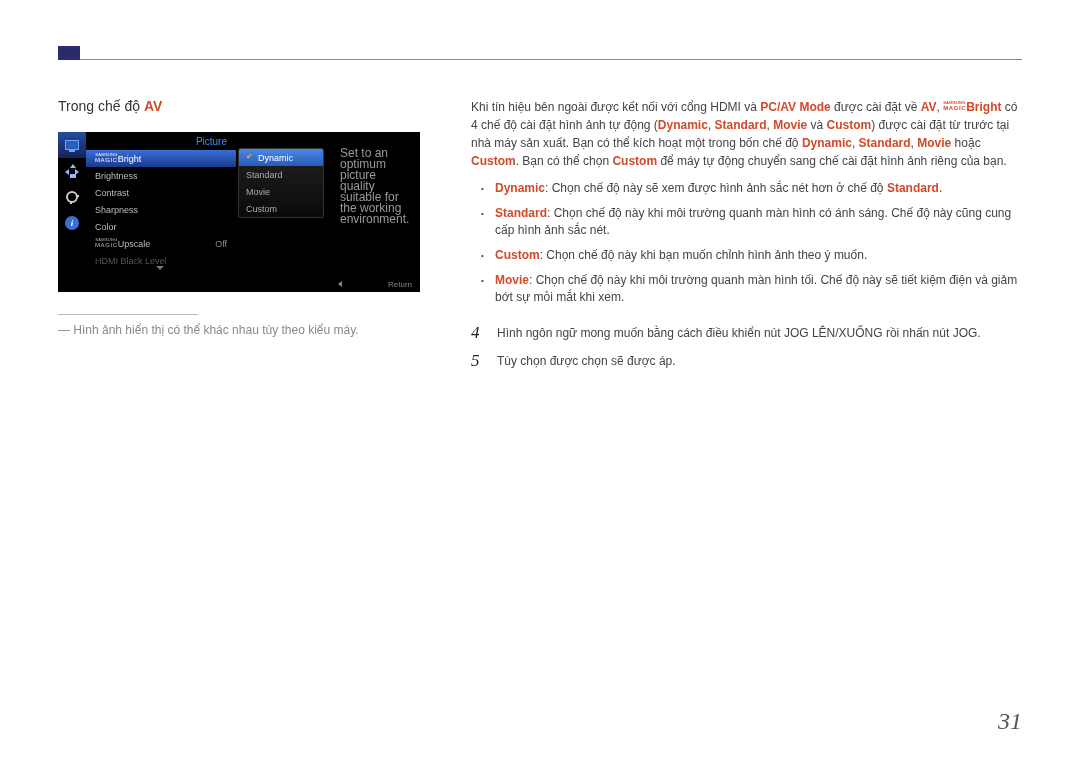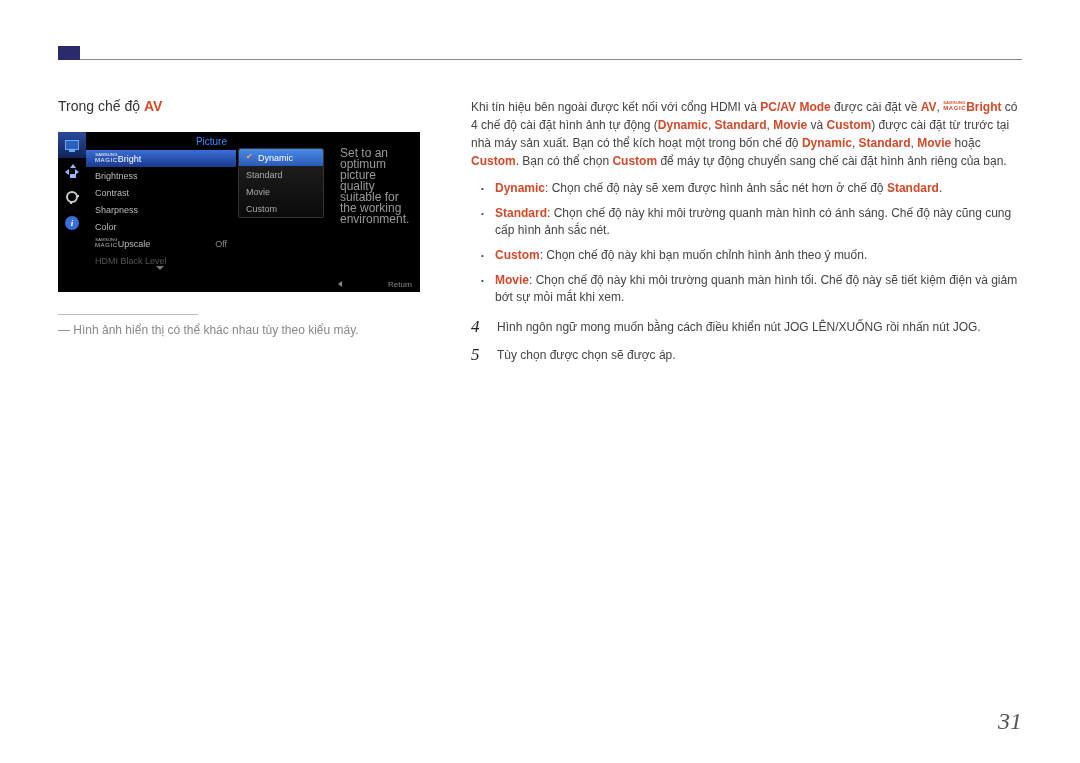--- a/index.html
+++ b/index.html
@@ -307,21 +307,21 @@
   .magic-inline::before {
     content: "SAMSUNG";
     display: block;
     font-size: 4px;
     letter-spacing: 0.3px;
     line-height: 4px;
   }
   .para { margin-bottom: 4px; }
   .bullets {
     list-style: none;
-    margin: 10px 0 12px 10px;
+    margin: 10px 0 18px 10px;
   }
   .bullets li {
     position: relative;
     padding-left: 14px;
     margin-bottom: 8px;
     font-size: 12px;
     line-height: 17px;
   }
   .bullets li::before {
     content: "•";

